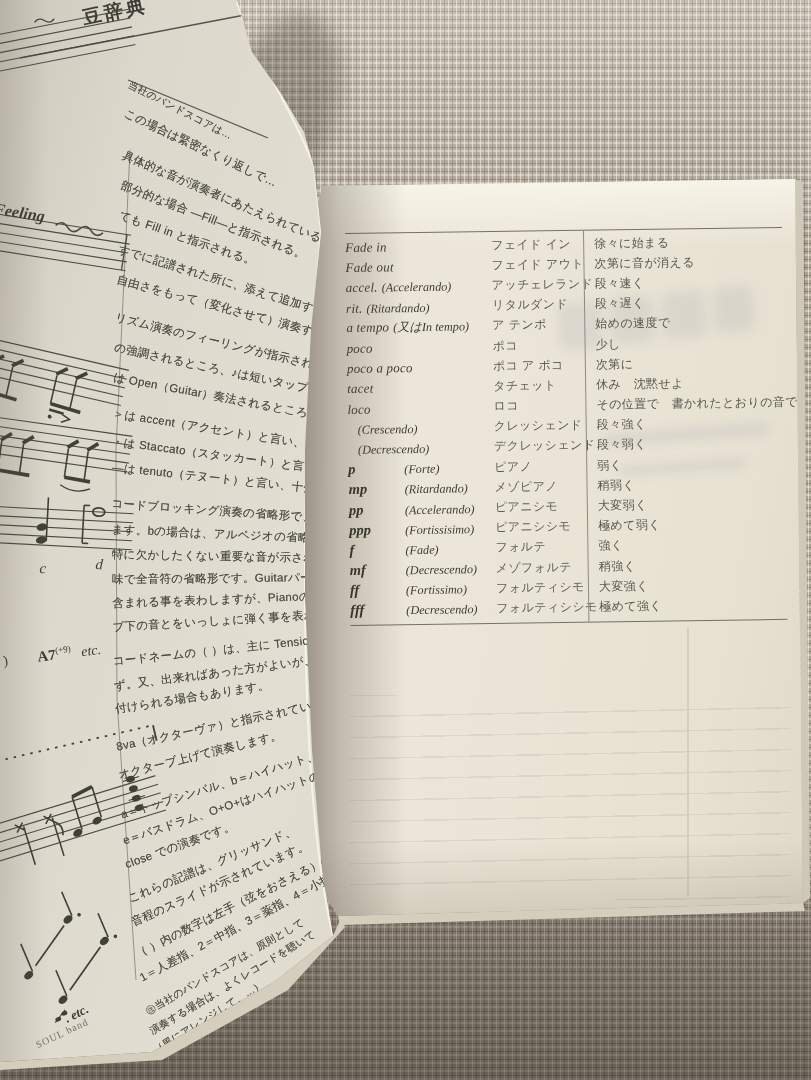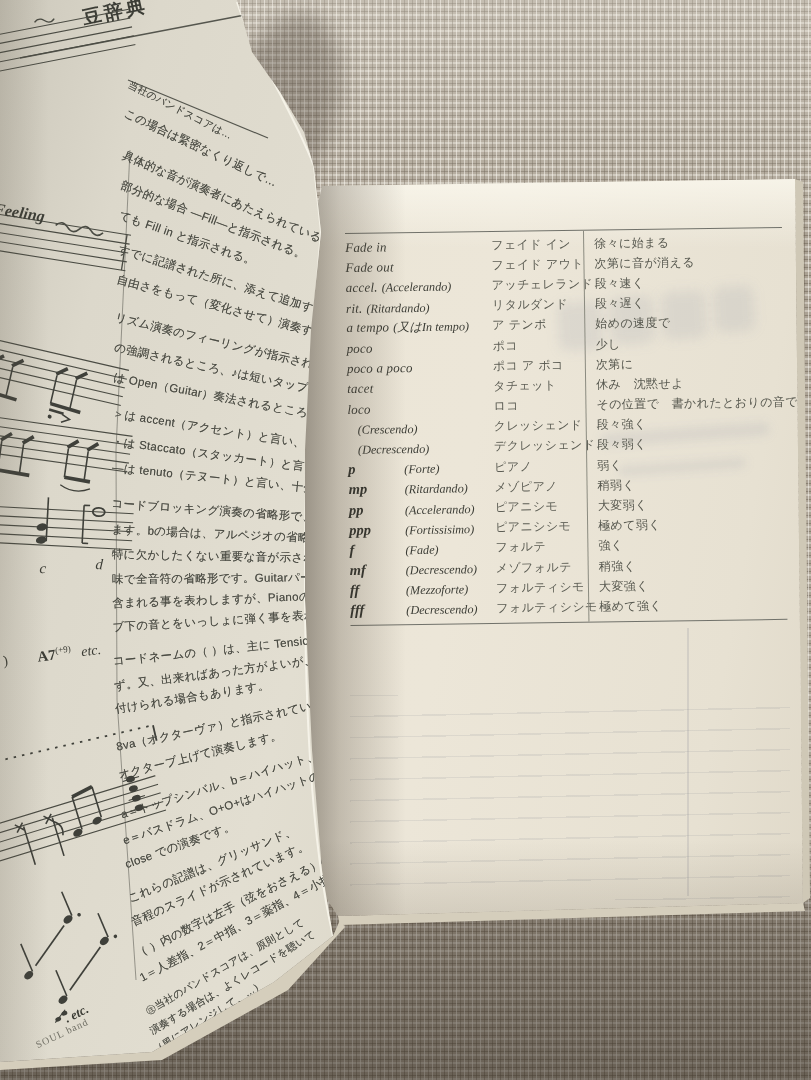--- a/index.html
+++ b/index.html
@@ -285,21 +285,21 @@
   </div>
           <div class="trow">
     <span class="term-cell">
       <span class="sym dyn">mf</span><span class="term"></span><span class="paren">(Decrescendo)</span>
     </span>
     <span class="kana-cell">メゾフォルテ</span>
     <span class="meaning-cell">稍強く</span>
   </div>
           <div class="trow">
     <span class="term-cell">
-      <span class="sym dyn">ff</span><span class="term"></span><span class="paren">(Mezzoforte)</span>
+      <span class="sym dyn">ff</span><span class="term"></span><span class="paren">(Fortissimo)</span>
     </span>
     <span class="kana-cell">フォルティシモ</span>
     <span class="meaning-cell">大変強く</span>
   </div>
           <div class="trow">
     <span class="term-cell">
       <span class="sym dyn">fff</span><span class="term"></span><span class="paren">(Decrescendo)</span>
     </span>
     <span class="kana-cell">フォルティシシモ</span>
     <span class="meaning-cell">極めて強く</span>

